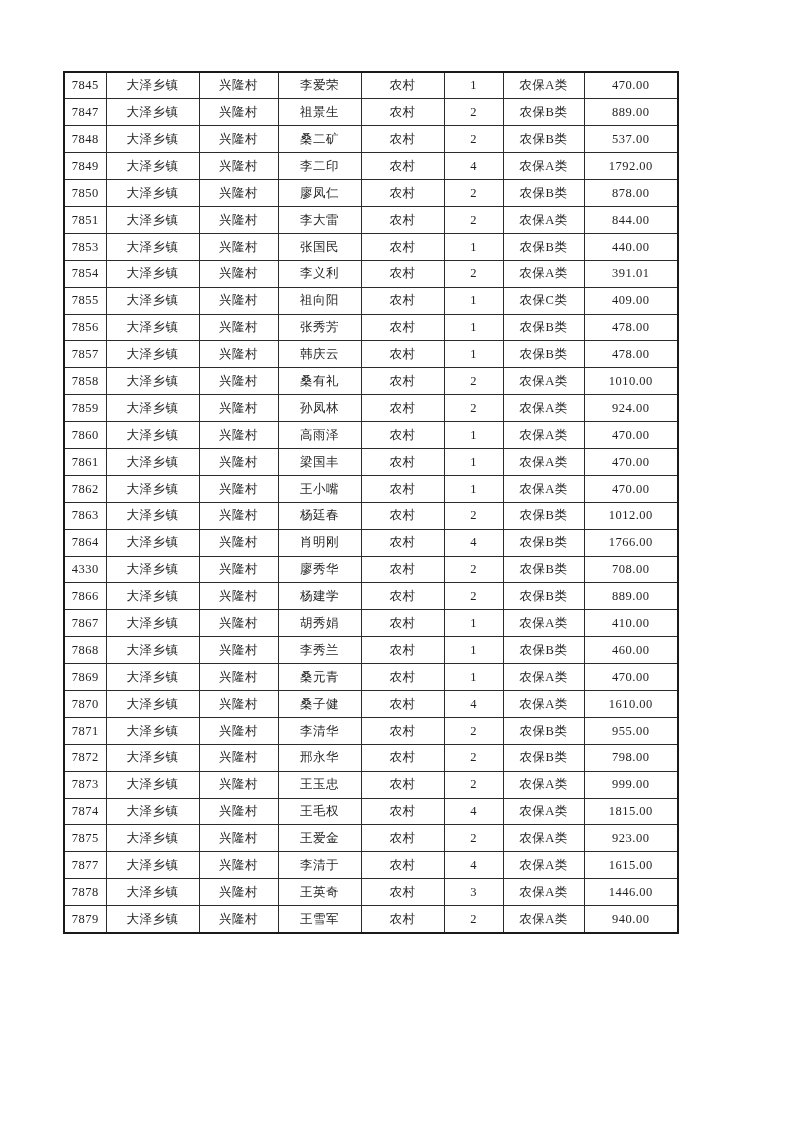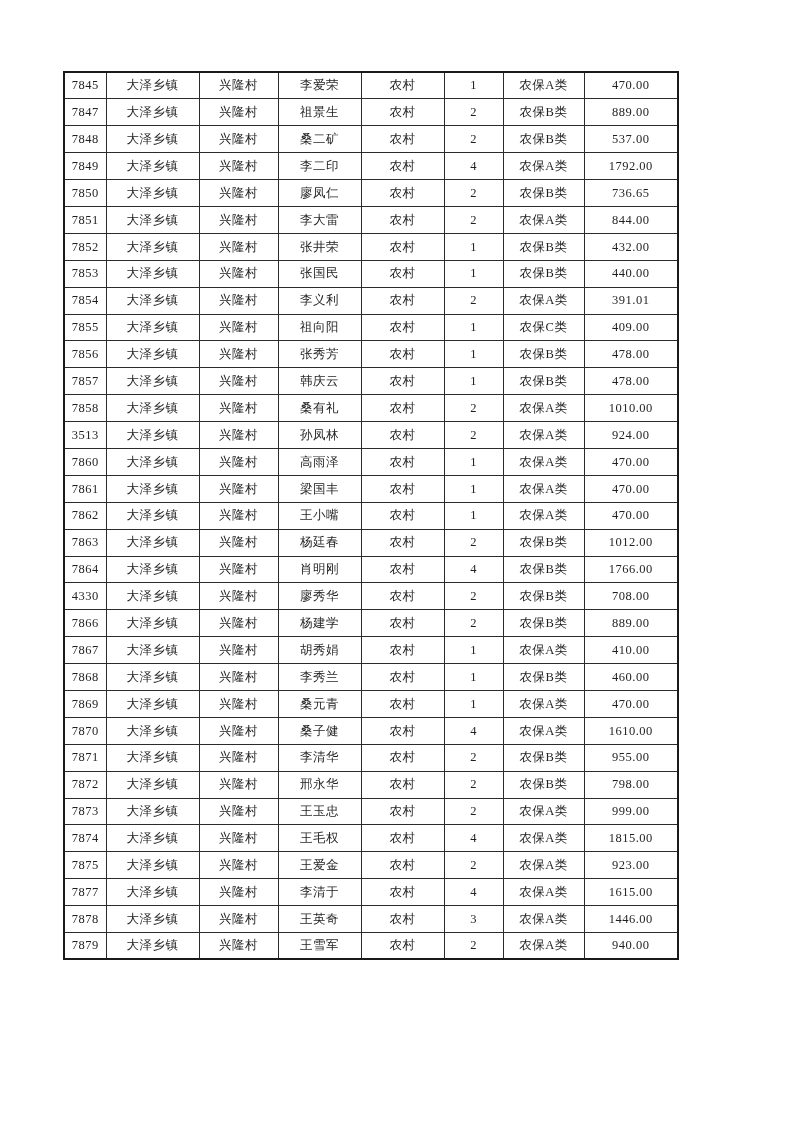--- a/index.html
+++ b/index.html
@@ -101,41 +101,31 @@
           <td class="num">1792.00</td>
         </tr>
         <tr>
           <td class="num">7850</td>
           <td>大泽乡镇</td>
           <td>兴隆村</td>
           <td>廖凤仁</td>
           <td>农村</td>
           <td class="num">2</td>
           <td>农保B类</td>
-          <td class="num">736.65</td>
+          <td class="num">878.00</td>
         </tr>
         <tr>
           <td class="num">7851</td>
           <td>大泽乡镇</td>
           <td>兴隆村</td>
           <td>李大雷</td>
           <td>农村</td>
           <td class="num">2</td>
           <td>农保A类</td>
           <td class="num">844.00</td>
-        </tr>
-        <tr>
-          <td class="num">7852</td>
-          <td>大泽乡镇</td>
-          <td>兴隆村</td>
-          <td>张井荣</td>
-          <td>农村</td>
-          <td class="num">1</td>
-          <td>农保B类</td>
-          <td class="num">432.00</td>
         </tr>
         <tr>
           <td class="num">7853</td>
           <td>大泽乡镇</td>
           <td>兴隆村</td>
           <td>张国民</td>
           <td>农村</td>
           <td class="num">1</td>
           <td>农保B类</td>
           <td class="num">440.00</td>
@@ -184,21 +174,21 @@
           <td class="num">7858</td>
           <td>大泽乡镇</td>
           <td>兴隆村</td>
           <td>桑有礼</td>
           <td>农村</td>
           <td class="num">2</td>
           <td>农保A类</td>
           <td class="num">1010.00</td>
         </tr>
         <tr>
-          <td class="num">3513</td>
+          <td class="num">7859</td>
           <td>大泽乡镇</td>
           <td>兴隆村</td>
           <td>孙凤林</td>
           <td>农村</td>
           <td class="num">2</td>
           <td>农保A类</td>
           <td class="num">924.00</td>
         </tr>
         <tr>
           <td class="num">7860</td>

